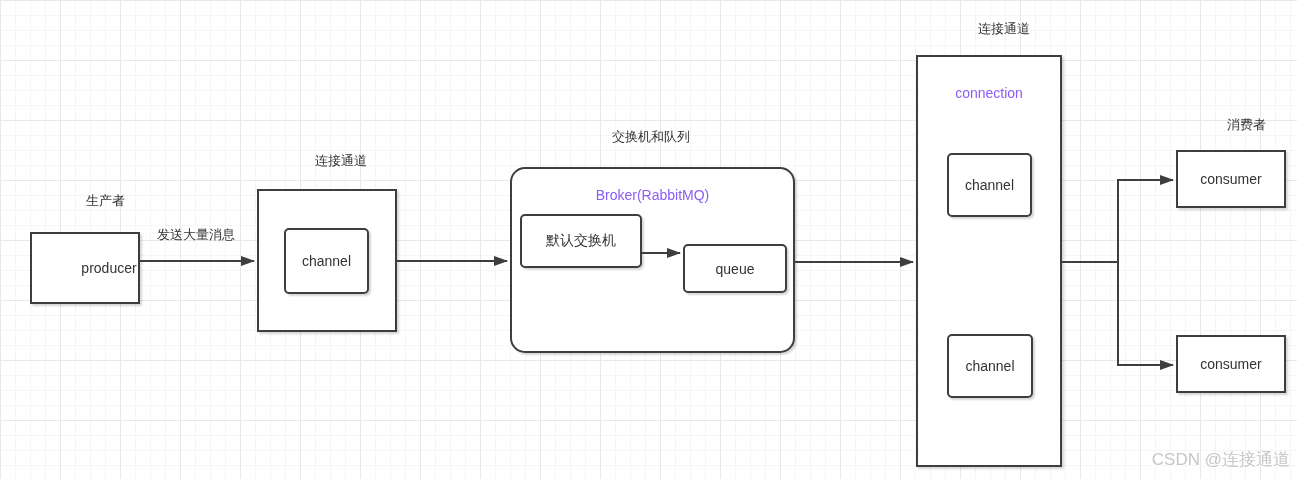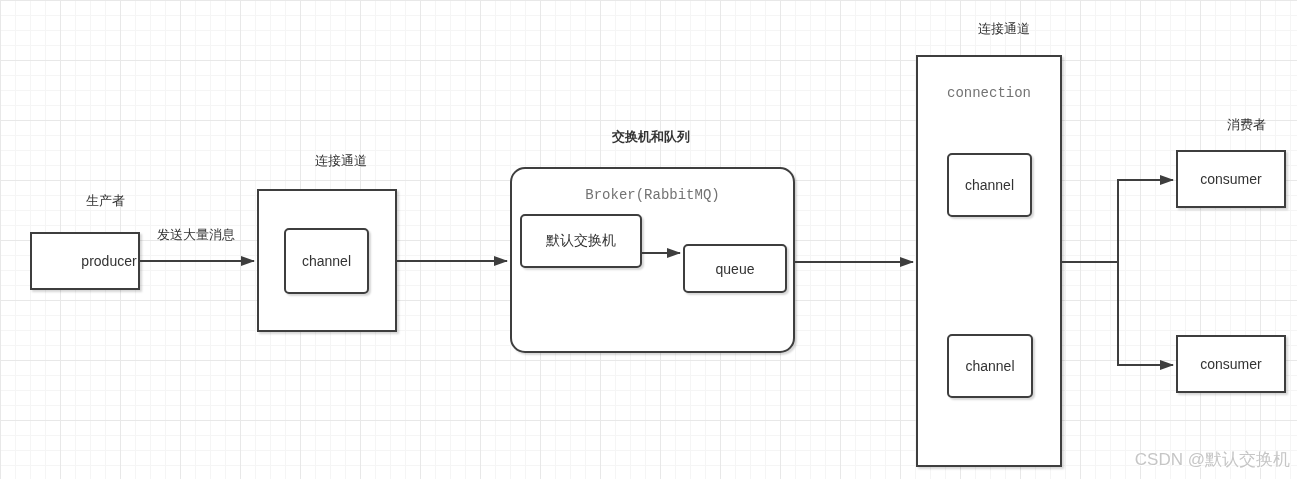--- a/index.html
+++ b/index.html
@@ -33,22 +33,21 @@
     z-index: 2;
   }
   .rounded { border-radius: 5px; }
   .container-node { z-index: 1; }
 
   .node-title {
     position: absolute;
     left: 0; right: 0;
     text-align: center;
     font-size: 14px;
-    color: #737373;
-    font-family: Liberation Mono, monospace;
+    color: #8b5cf6;
   }
 
   .free-label {
     position: absolute;
     font-size: 13px;
     color: #333333;
     text-align: right;
     z-index: 3;
     white-space: nowrap;
   }
@@ -79,35 +78,35 @@
   }
 </style>
 </head>
 <body>
 
 <div id="canvas">
 
   <div class="free-label" style="left:45px;  top:192px; width:80px;">生产者</div>
   <div class="free-label" style="left:151px; top:226px; width:84px;">发送大量消息</div>
   <div class="free-label" style="left:287px; top:152px; width:80px;">连接通道</div>
-  <div class="free-label" style="left:590px; top:128px; width:100px;font-weight:bold;">交换机和队列</div>
+  <div class="free-label" style="left:590px; top:128px; width:100px;">交换机和队列</div>
   <div class="free-label" style="left:950px; top:20px;  width:80px;">连接通道</div>
   <div class="free-label" style="left:1186px; top:116px; width:80px;">消费者</div>
 
   <div class="node container-node" style="left:257px; top:189px; width:140px; height:143px;"></div>
 
   <div class="node container-node" style="left:510px; top:167px; width:285px; height:186px;border-radius:15px;">
     <span class="node-title" style="top:18px;">Broker(RabbitMQ)</span>
   </div>
 
   <div class="node container-node" style="left:916px; top:55px; width:146px; height:412px;">
     <span class="node-title" style="top:28px;">connection</span>
   </div>
 
-  <div class="node" style="left:30px; top:232px; width:110px; height:58px;padding-left:48px;">producer</div>
+  <div class="node" style="left:30px; top:232px; width:110px; height:72px;padding-left:48px;">producer</div>
 
   <div class="node rounded" style="left:284px; top:228px; width:85px; height:66px;">channel</div>
 
   <div class="node rounded" style="left:520px; top:214px; width:122px; height:54px;">默认交换机</div>
 
   <div class="node rounded" style="left:683px; top:244px; width:104px; height:49px;">queue</div>
 
   <div class="node rounded" style="left:947px; top:153px; width:85px; height:64px;">channel</div>
 
   <div class="node rounded" style="left:947px; top:334px; width:86px; height:64px;">channel</div>
@@ -123,15 +122,15 @@
       </marker>
     </defs>
     <path class="edge" d="M140,261 L254,261" marker-end="url(#arrowhead)"></path>
     <path class="edge" d="M397,261 L507,261" marker-end="url(#arrowhead)"></path>
     <path class="edge" d="M642,253 L680,253" marker-end="url(#arrowhead)"></path>
     <path class="edge" d="M795,262 L913,262" marker-end="url(#arrowhead)"></path>
     <path class="edge" d="M1062,262 L1118,262 L1118,180 L1173,180" marker-end="url(#arrowhead)"></path>
     <path class="edge" d="M1118,262 L1118,365 L1173,365" marker-end="url(#arrowhead)"></path>
   </svg>
 
-  <div id="watermark">CSDN @默认交换机</div>
+  <div id="watermark">CSDN @连接通道</div>
 
 </div>
 
 </body></html>

